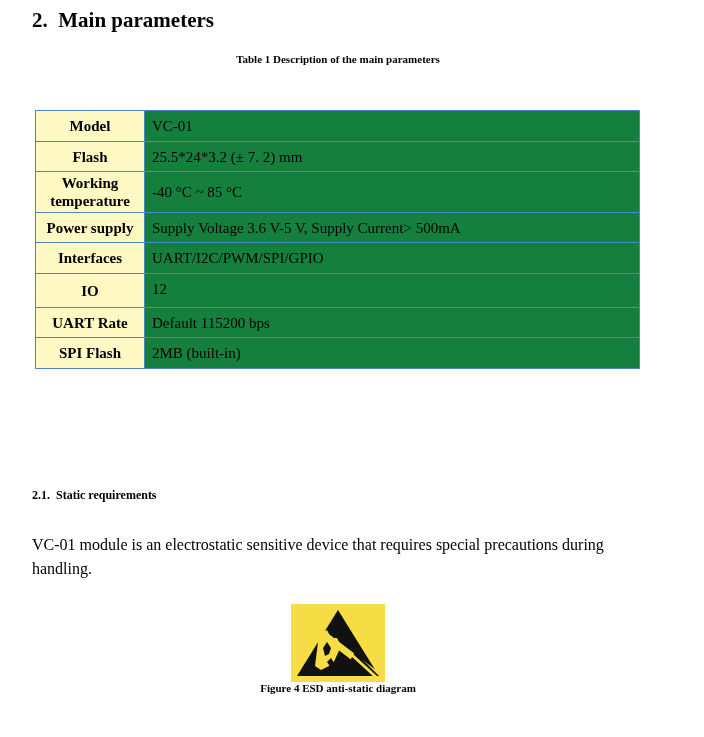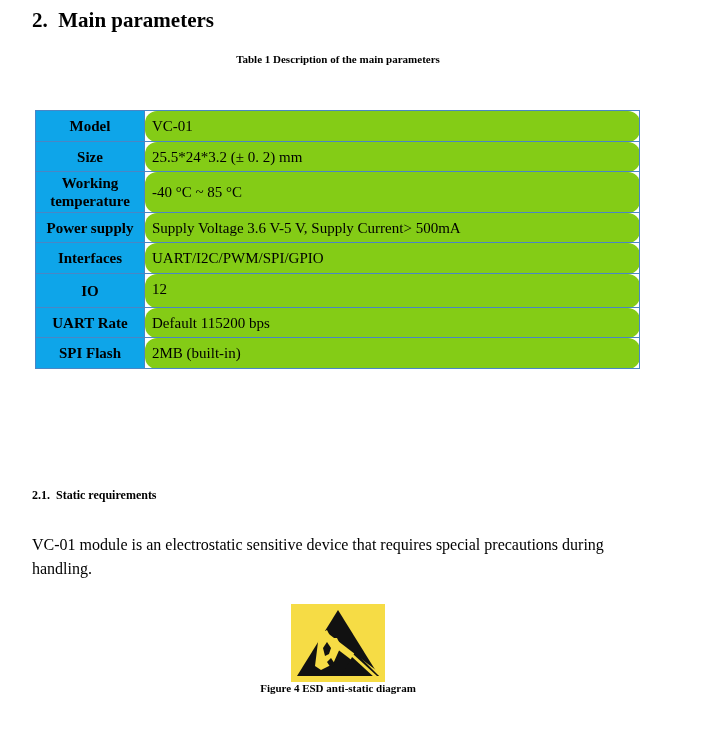--- a/index.html
+++ b/index.html
@@ -19,24 +19,24 @@
     table.params {
       position: absolute; left: 35px; top: 110px;
       width: 605px; border-collapse: collapse; table-layout: fixed;
       font-size: 15px;
     }
     table.params td {
       border: 1px solid #4a86c5; padding: 0 7px;
       vertical-align: middle; line-height: 18px;
     }
     table.params td.key {
-      width: 104px; background: #0ea5e9; font-weight: bold; text-align: center;
+      width: 104px; background: #fef9c3; font-weight: bold; text-align: center;
       padding: 0 2px;
     }
-    table.params td.val { background: #84cc16; border-radius: 12px; }
+    table.params td.val { background: #15803d; }
     .h2 {
       position: absolute; left: 32px; top: 488px;
       font-size: 12px; font-weight: bold; white-space: pre;
     }
     .para {
       position: absolute; left: 32px; top: 533px; width: 600px;
       font-size: 16px; line-height: 24px;
     }
     .esd {
       position: absolute; left: 291px; top: 604px; width: 94px; height: 78px;
@@ -51,22 +51,22 @@
 
 <div class="caption tbl-caption">Table 1 Description of the main parameters</div>
 
 <table class="params">
   <tbody>
     <tr style="height:31px">
       <td class="key">Model</td>
       <td class="val">VC-01</td>
     </tr>
     <tr style="height:30px">
-      <td class="key">Size</td>
-      <td class="val">25.5*24*3.2 (± 0. 2) mm</td>
+      <td class="key">Flash</td>
+      <td class="val">25.5*24*3.2 (± 7. 2) mm</td>
     </tr>
     <tr style="height:41px">
       <td class="key">Working temperature</td>
       <td class="val">-40 °C ~ 85 °C</td>
     </tr>
     <tr style="height:30px">
       <td class="key">Power supply</td>
       <td class="val">Supply Voltage 3.6 V-5 V, Supply Current&gt; 500mA</td>
     </tr>
     <tr style="height:31px">

